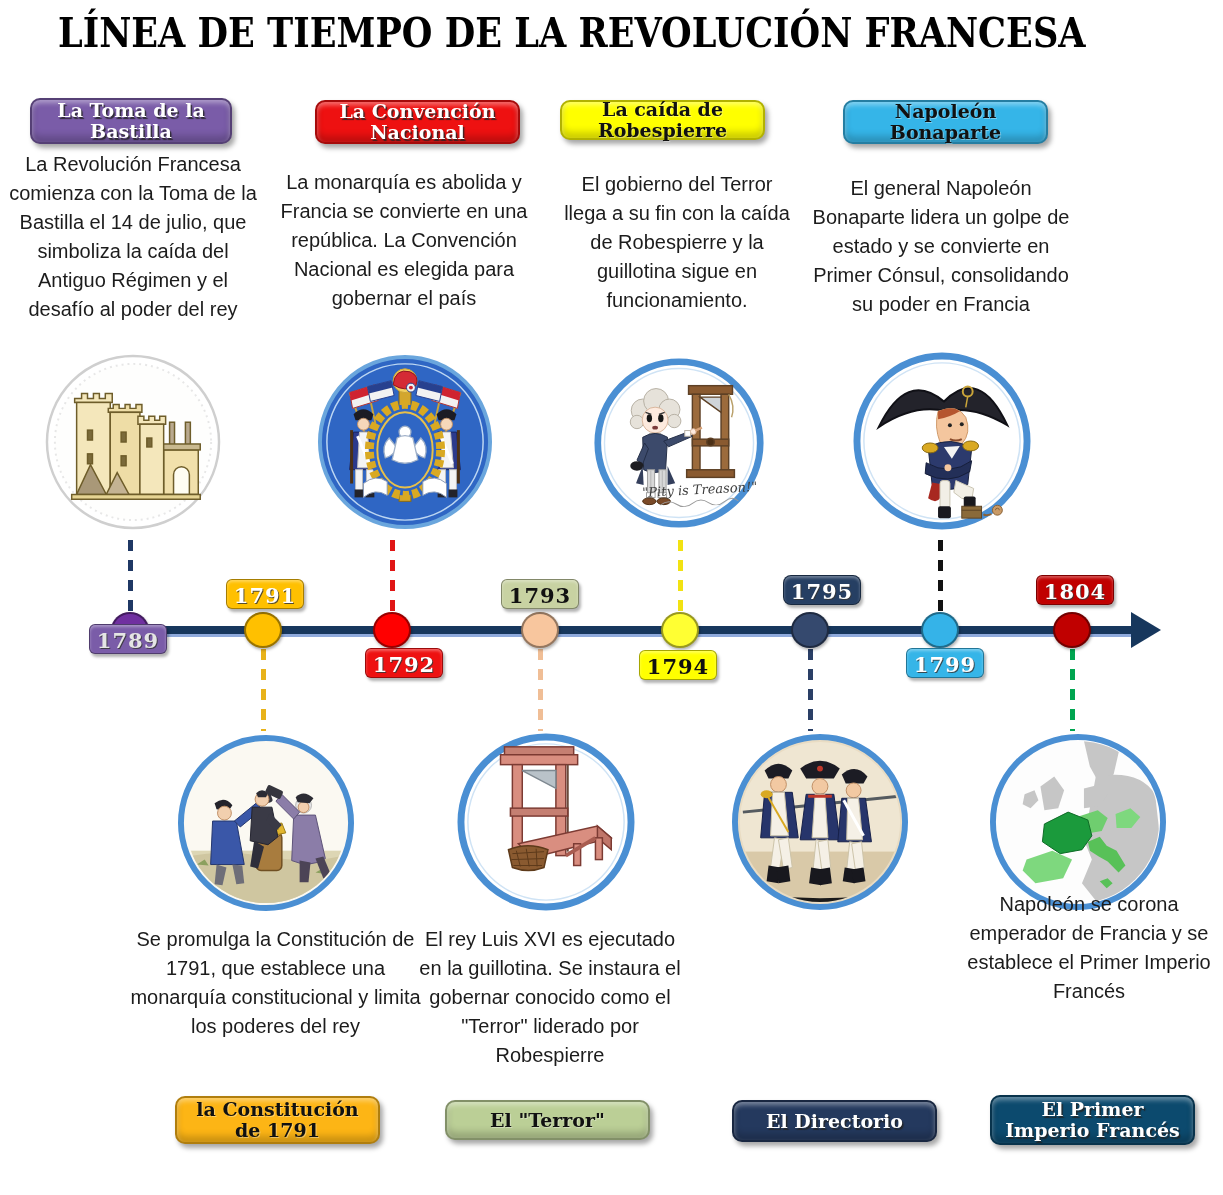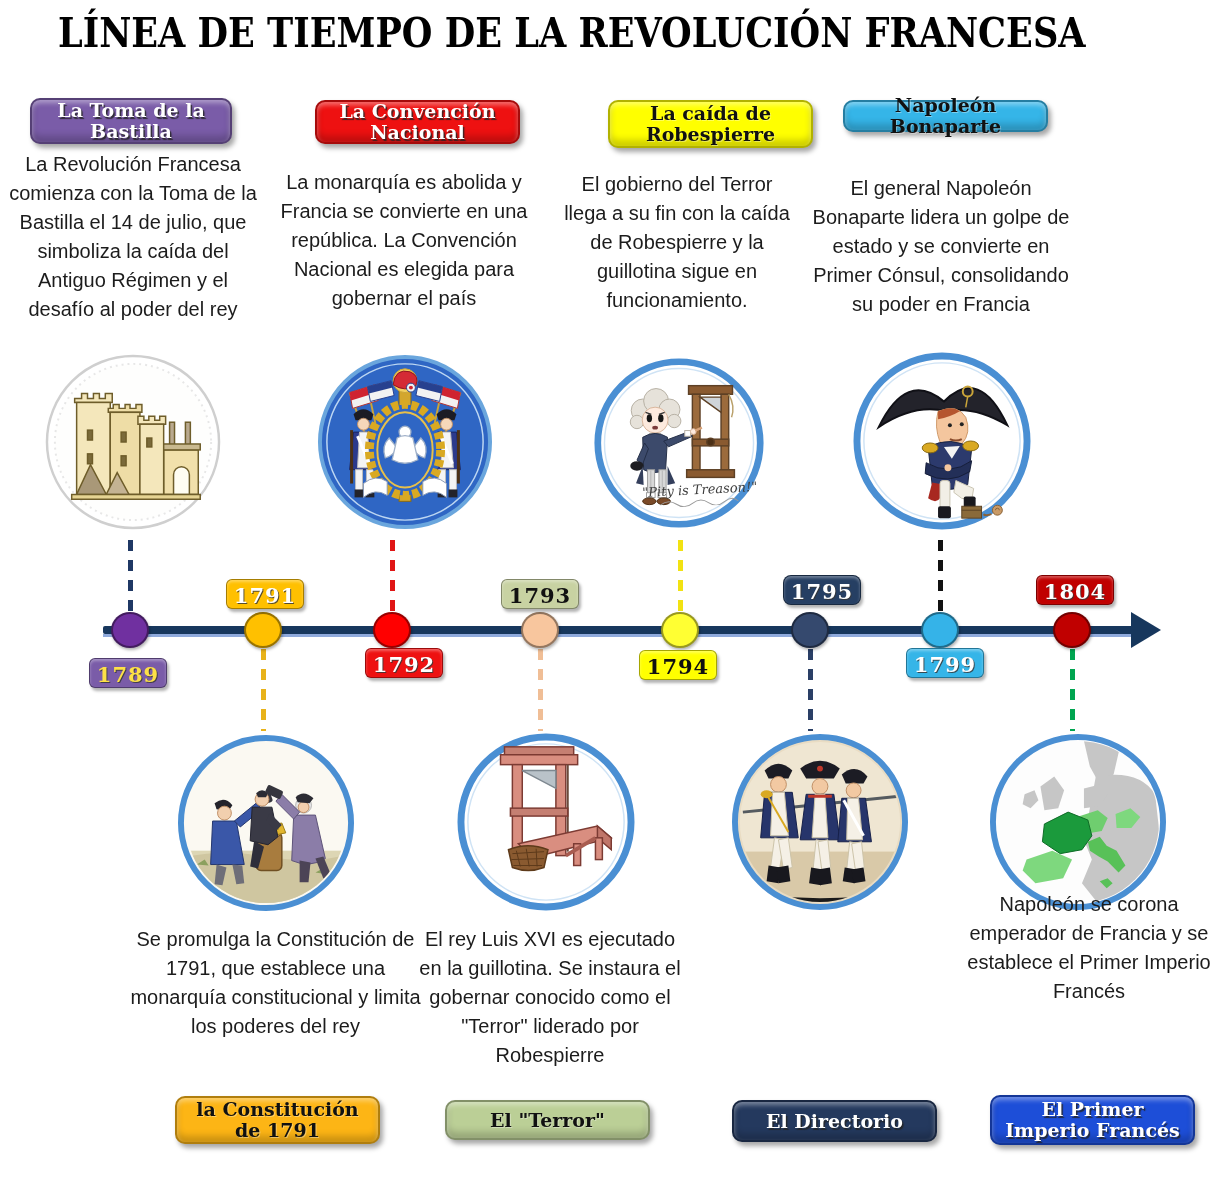--- a/index.html
+++ b/index.html
@@ -54,24 +54,24 @@
 <div class="stage">
 
   <h1 class="title">LÍNEA DE TIEMPO DE LA REVOLUCIÓN FRANCESA</h1>
 
   <div class="label-box light" style="left: 30px; top: 98px; width: 202px; height: 46px; background-color: rgb(122, 92, 168); color: rgb(255, 255, 255);">
       <span>La Toma de la Bastilla</span>
     </div>
   <div class="label-box light" style="left: 315px; top: 100px; width: 205px; height: 44px; background-color: rgb(238, 17, 17); color: rgb(255, 255, 255);">
       <span>La Convención Nacional</span>
     </div>
-  <div class="label-box dark" style="left: 560px; top: 100px; width: 205px; height: 48px; background-color: rgb(255, 255, 0); color: rgb(17, 17, 17); margin-left: 48px;">
+  <div class="label-box dark" style="left: 560px; top: 100px; width: 205px; height: 40px; background-color: rgb(255, 255, 0); color: rgb(17, 17, 17);">
       <span>La caída de Robespierre</span>
     </div>
-  <div class="label-box dark" style="left: 843px; top: 100px; width: 205px; height: 32px; background-color: rgb(53, 181, 232); color: rgb(17, 17, 17);">
+  <div class="label-box dark" style="left: 843px; top: 100px; width: 205px; height: 44px; background-color: rgb(53, 181, 232); color: rgb(17, 17, 17);">
       <span>Napoleón Bonaparte</span>
     </div>
 
   <p class="para" style="left:8px;top:150px;width:250px;">La Revolución Francesa comienza con la Toma de la Bastilla el 14 de julio, que simboliza la caída del Antiguo Régimen y el desafío al poder del rey</p>
   <p class="para" style="left:278px;top:168px;width:252px;">La monarquía es abolida y Francia se convierte en una república. La Convención Nacional es elegida para gobernar el país</p>
   <p class="para" style="left:563px;top:170px;width:228px;">El gobierno del Terror llega a su fin con la caída de Robespierre y la guillotina sigue en funcionamiento.</p>
   <p class="para" style="left:810px;top:174px;width:262px;">El general Napoleón Bonaparte lidera un golpe de estado y se convierte en Primer Cónsul, consolidando su poder en Francia</p>
 
   <div class="circle" style="left:44px;top:353px;">
     <svg viewBox="0 0 180 180">
@@ -262,21 +262,21 @@
 
   <div class="dot" style="left: 111px; background-color: rgb(112, 48, 160);"></div>
   <div class="dot" style="left: 244px; background-color: rgb(255, 192, 0);"></div>
   <div class="dot" style="left: 373px; background-color: rgb(255, 0, 0);"></div>
   <div class="dot" style="left: 521px; background-color: rgb(248, 198, 158);"></div>
   <div class="dot" style="left: 661px; background-color: rgb(255, 255, 51);"></div>
   <div class="dot" style="left: 791px; background-color: rgb(53, 73, 110);"></div>
   <div class="dot" style="left: 921px; background-color: rgb(53, 179, 232);"></div>
   <div class="dot" style="left: 1053px; background-color: rgb(192, 0, 0);"></div>
 
-  <div class="year light" style="left: 89px; top: 658px; background-color: rgb(122, 92, 168); color: #fde047;">
+  <div class="year light" style="left: 89px; top: 624px; background-color: rgb(122, 92, 168); color: #e5e5e5;">
       <span>1789</span>
     </div>
   <div class="year light" style="left: 226px; top: 579px; background-color: rgb(255, 192, 0); color: rgb(255, 255, 255);">
       <span>1791</span>
     </div>
   <div class="year light" style="left: 365px; top: 648px; background-color: rgb(238, 17, 17); color: rgb(255, 255, 255);">
       <span>1792</span>
     </div>
   <div class="year" style="left: 501px; top: 579px; background-color: rgb(200, 210, 162); color: rgb(17, 17, 17);">
       <span>1793</span>
@@ -447,17 +447,17 @@
 
   <div class="label-box dark" style="left: 175px; top: 1096px; width: 205px; height: 48px; background-color: rgb(253, 181, 21); color: rgb(17, 17, 17);">
       <span>la Constitución de 1791</span>
     </div>
   <div class="label-box dark" style="left: 445px; top: 1100px; width: 205px; height: 40px; background-color: rgb(187, 207, 150); color: rgb(17, 17, 17);">
       <span>El "Terror"</span>
     </div>
   <div class="label-box light" style="left: 732px; top: 1100px; width: 205px; height: 42px; background-color: rgb(36, 57, 94); color: rgb(255, 255, 255);">
       <span>El Directorio</span>
     </div>
-  <div class="label-box light" style="left: 990px; top: 1095px; width: 205px; height: 50px; background-color: #1d4ed8; color: rgb(255, 255, 255);">
+  <div class="label-box light" style="left: 990px; top: 1095px; width: 205px; height: 50px; background-color: #0c4a6e; color: rgb(255, 255, 255);">
       <span>El Primer Imperio Francés</span>
     </div>
 
 </div>
 
 </body></html>

